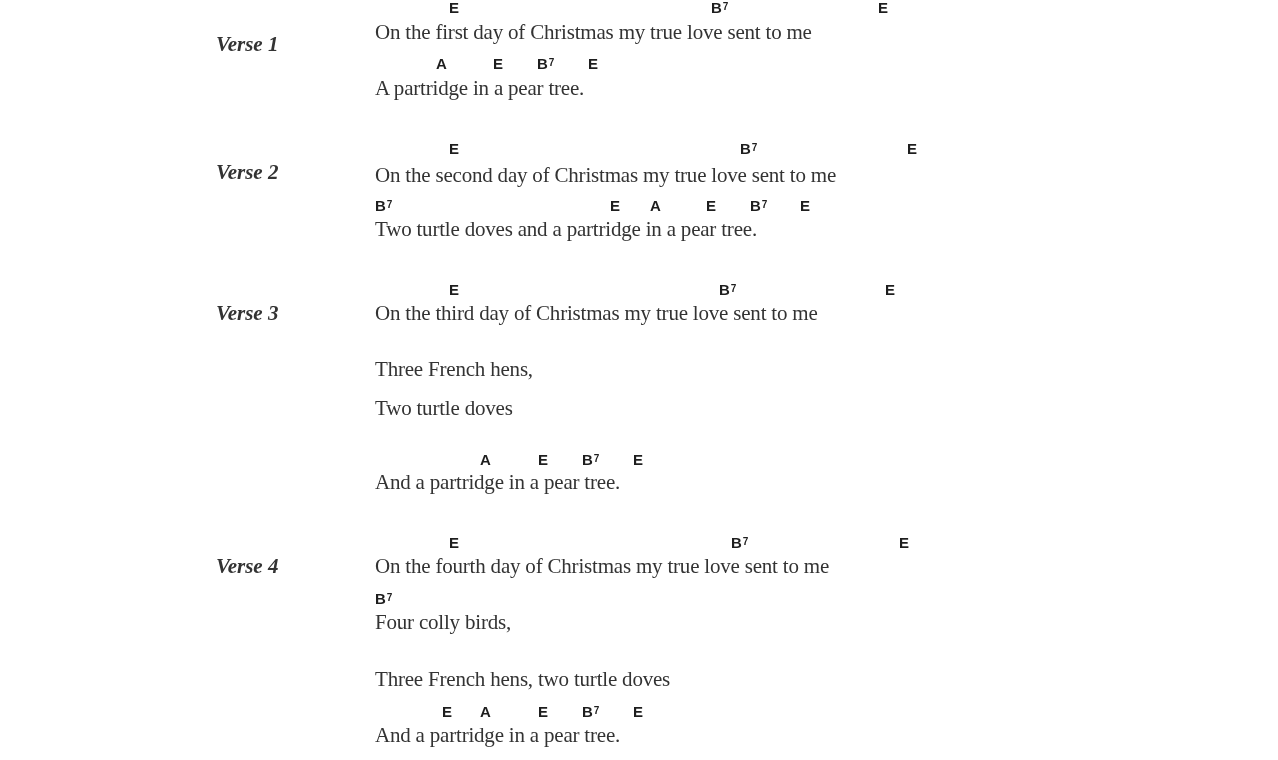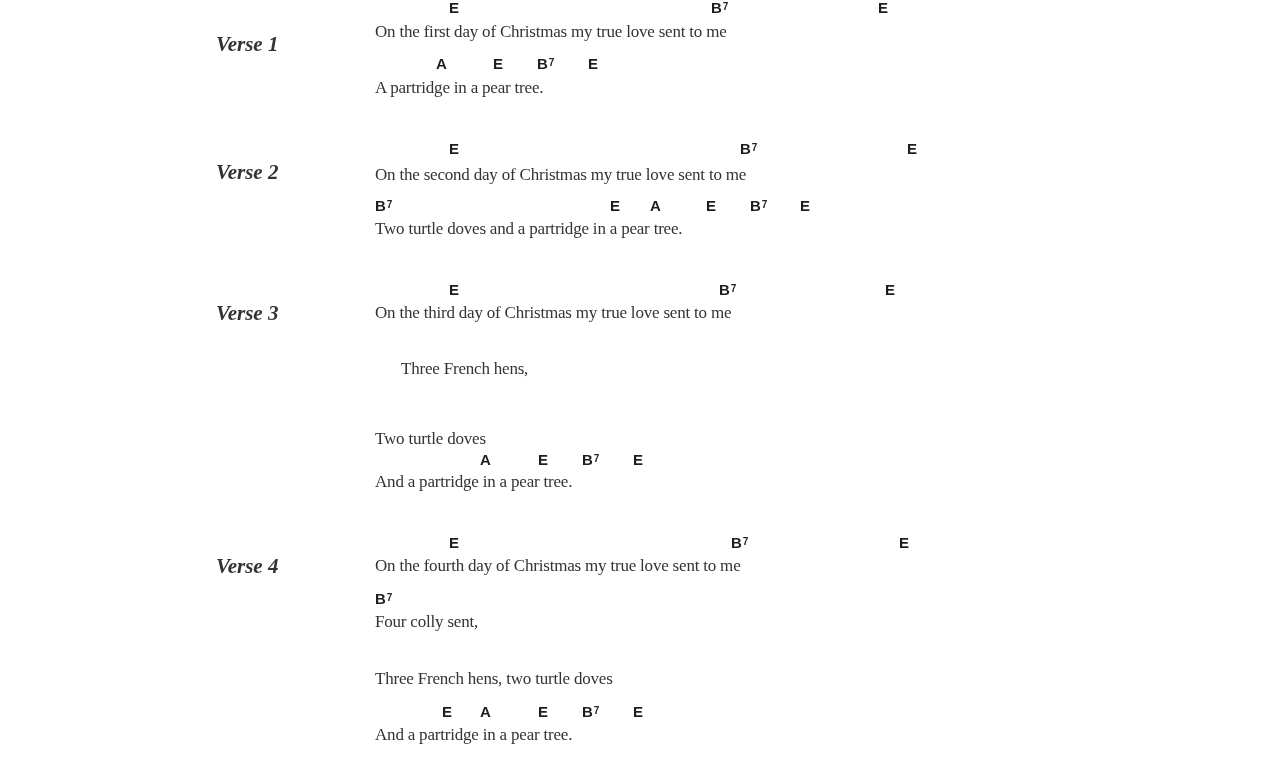--- a/index.html
+++ b/index.html
@@ -22,21 +22,21 @@
       font-weight: bold;
       font-size: 21px;
       line-height: 24px;
       color: #333333;
       white-space: nowrap;
     }
     .lyric {
       position: absolute;
       left: 375px;
       font-family: "Liberation Serif", serif;
-      font-size: 17px;
+      font-size: 21px;
       line-height: 24px;
       color: #333333;
       white-space: nowrap;
       letter-spacing: -0.2px;
     }
     .chord {
       position: absolute;
       font-family: "Liberation Sans", sans-serif;
       font-weight: bold;
       font-size: 15px;
@@ -81,36 +81,36 @@
       <div class="chord" style="left: 750px; top: 198px;"><span>B</span><sup>7</sup></div>
       <div class="chord" style="left: 800px; top: 198px;"><span>E</span></div>
       <div class="lyric" style="top: 217px;">Two turtle doves and a partridge in a pear tree.</div>
     </div>
     <div>
       <div class="verse-label" style="top: 301px;">Verse 3</div>
       <div class="chord" style="left: 449px; top: 282px;"><span>E</span></div>
       <div class="chord" style="left: 719px; top: 282px;"><span>B</span><sup>7</sup></div>
       <div class="chord" style="left: 885px; top: 282px;"><span>E</span></div>
       <div class="lyric" style="top: 301px; font-family: Liberation Serif, serif;">On the third day of Christmas my true love sent to me</div>
-      <div class="lyric" style="top: 357px; margin-left: 26px;">Three French hens,</div>
-      <div class="lyric" style="top: 427px;">Two turtle doves</div>
+      <div class="lyric" style="top: 357px;">Three French hens,</div>
+      <div class="lyric" style="top: 396px;">Two turtle doves</div>
       <div class="chord" style="left: 480px; top: 452px;"><span>A</span></div>
       <div class="chord" style="left: 538px; top: 452px;"><span>E</span></div>
       <div class="chord" style="left: 582px; top: 452px;"><span>B</span><sup>7</sup></div>
       <div class="chord" style="left: 633px; top: 452px;"><span>E</span></div>
       <div class="lyric" style="top: 470px;">And a partridge in a pear tree.</div>
     </div>
     <div>
       <div class="verse-label" style="top: 554px; font-style: italic;">Verse 4</div>
       <div class="chord" style="left: 449px; top: 535px;"><span>E</span></div>
       <div class="chord" style="left: 731px; top: 535px;"><span>B</span><sup>7</sup></div>
       <div class="chord" style="left: 899px; top: 535px;"><span>E</span></div>
       <div class="lyric" style="top: 554px;">On the fourth day of Christmas my true love sent to me</div>
       <div class="chord" style="left: 375px; top: 591px;"><span>B</span><sup>7</sup></div>
-      <div class="lyric" style="top: 610px;">Four colly sent,</div>
+      <div class="lyric" style="top: 610px;">Four colly birds,</div>
       <div class="lyric" style="top: 667px;">Three French hens, two turtle doves</div>
       <div class="chord" style="left: 442px; top: 704px;"><span>E</span></div>
       <div class="chord" style="left: 480px; top: 704px;"><span>A</span></div>
       <div class="chord" style="left: 538px; top: 704px;"><span>E</span></div>
       <div class="chord" style="left: 582px; top: 704px;"><span>B</span><sup>7</sup></div>
       <div class="chord" style="left: 633px; top: 704px;"><span>E</span></div>
       <div class="lyric" style="top: 723px;">And a partridge in a pear tree.</div>
     </div>
   </div>
 

